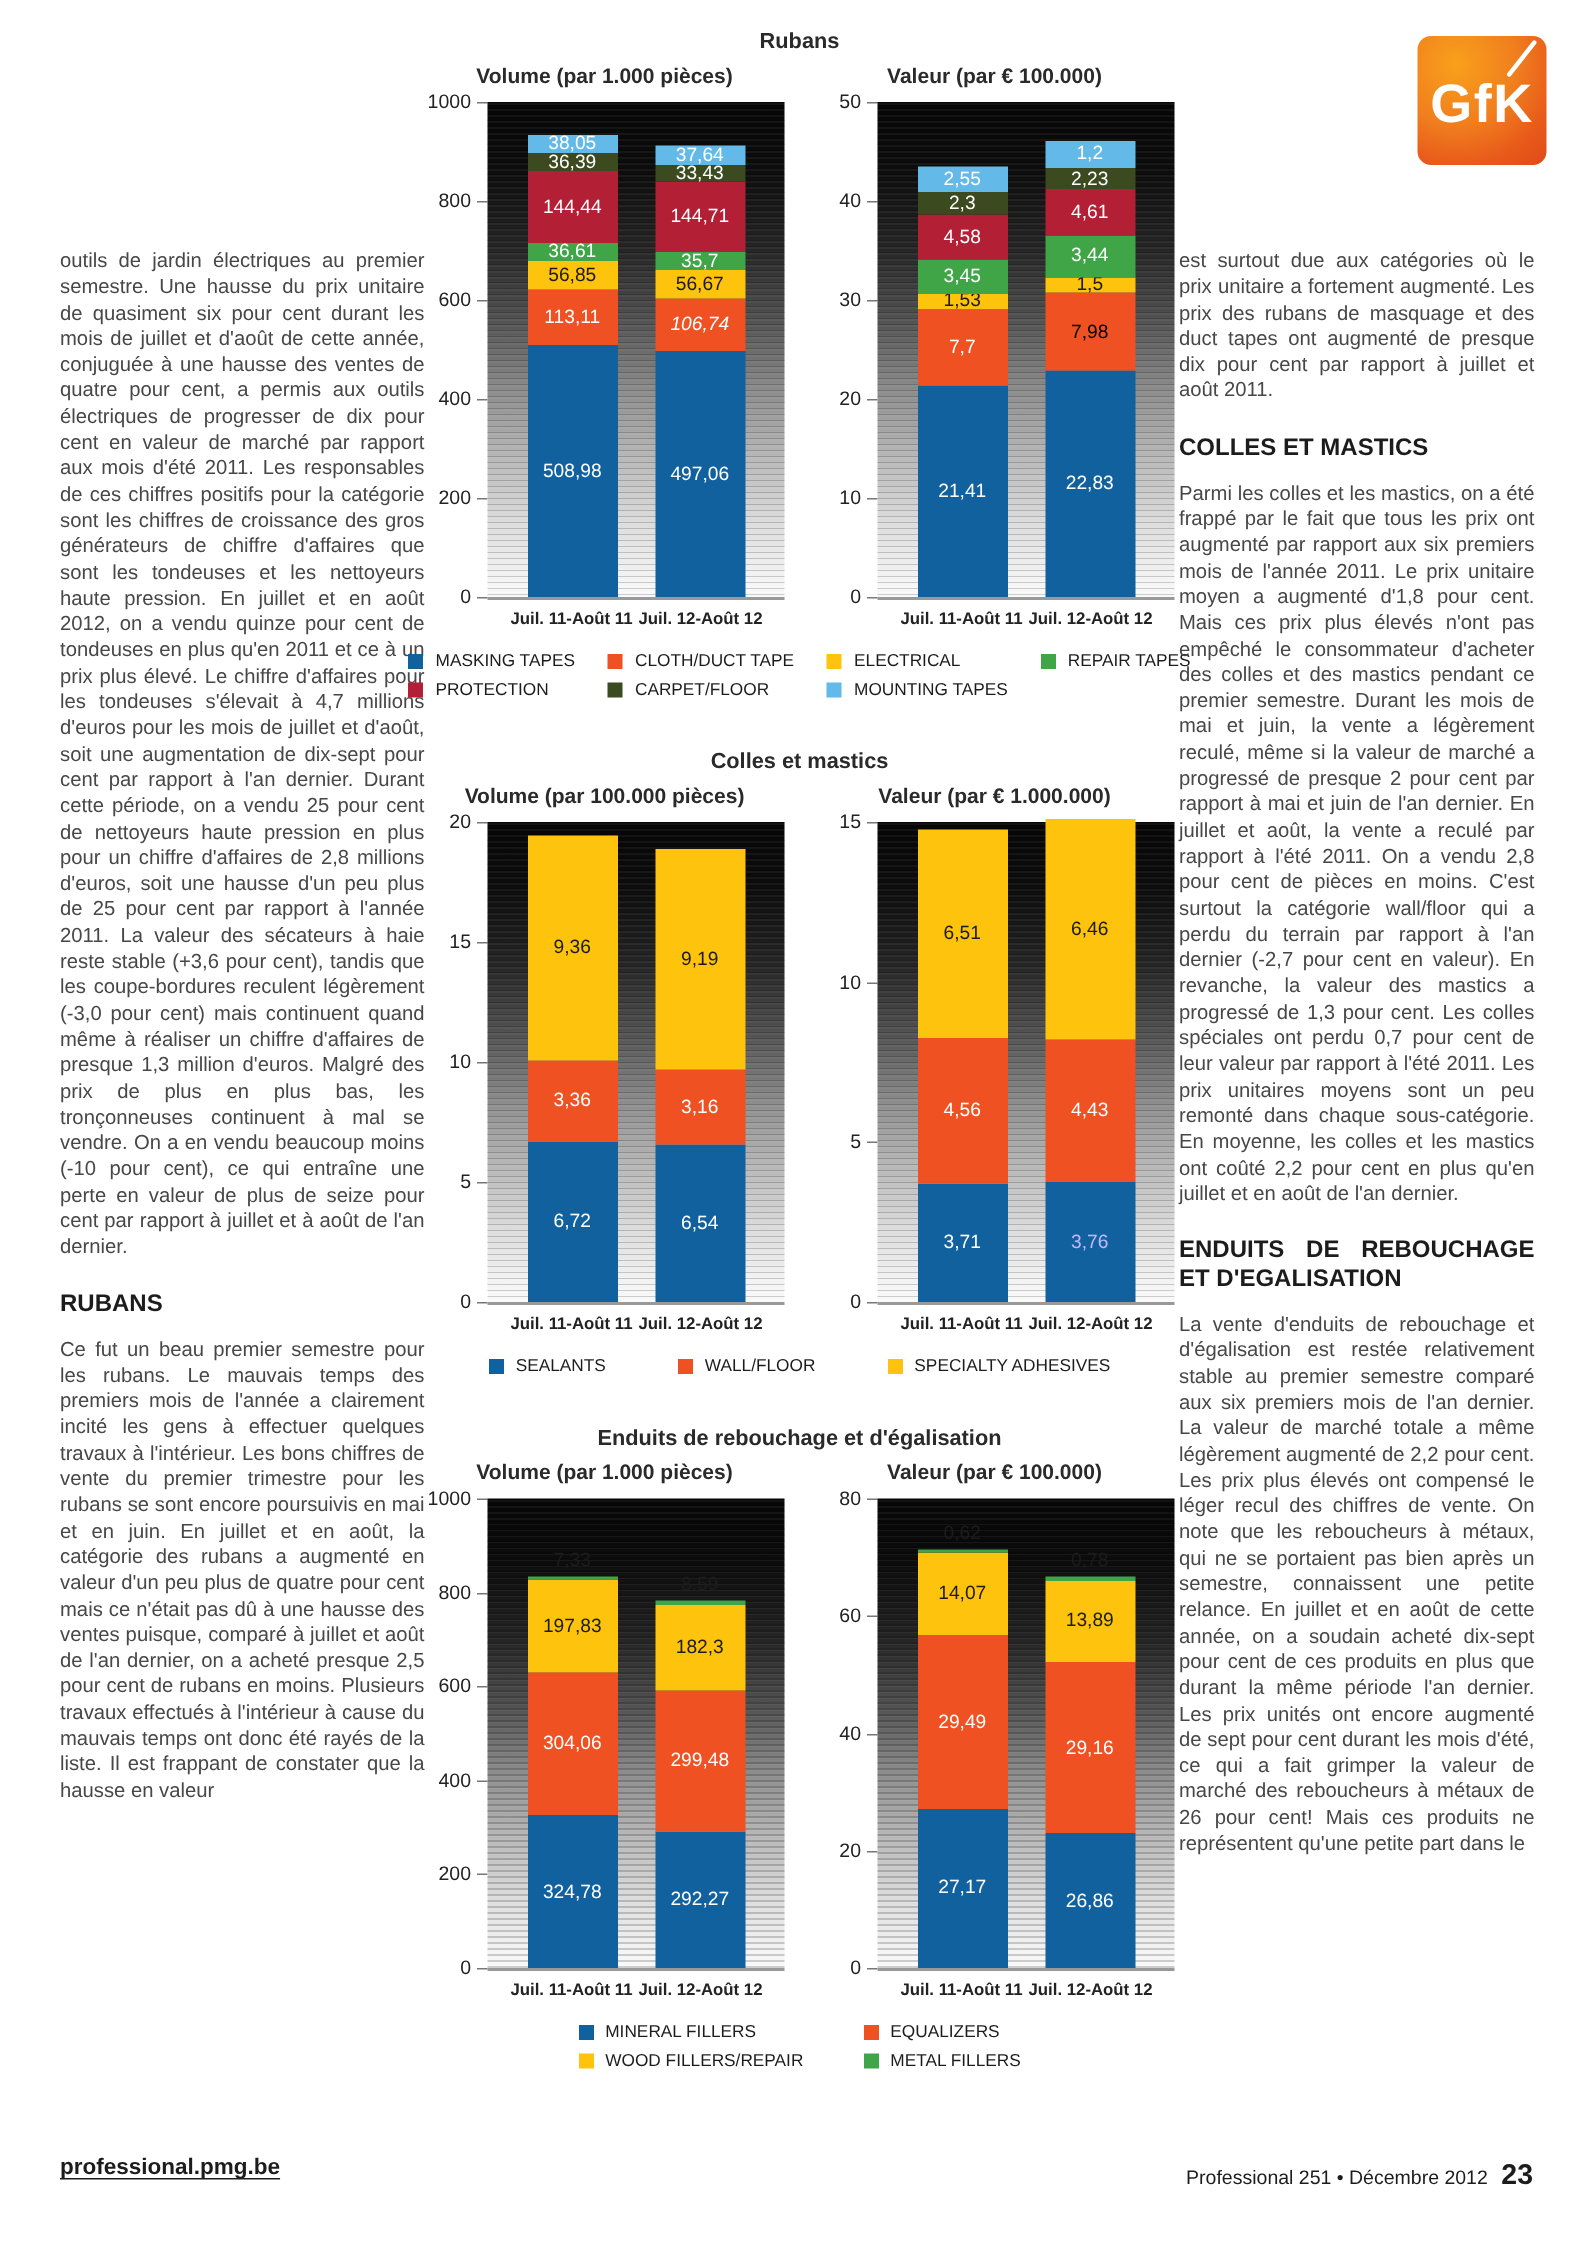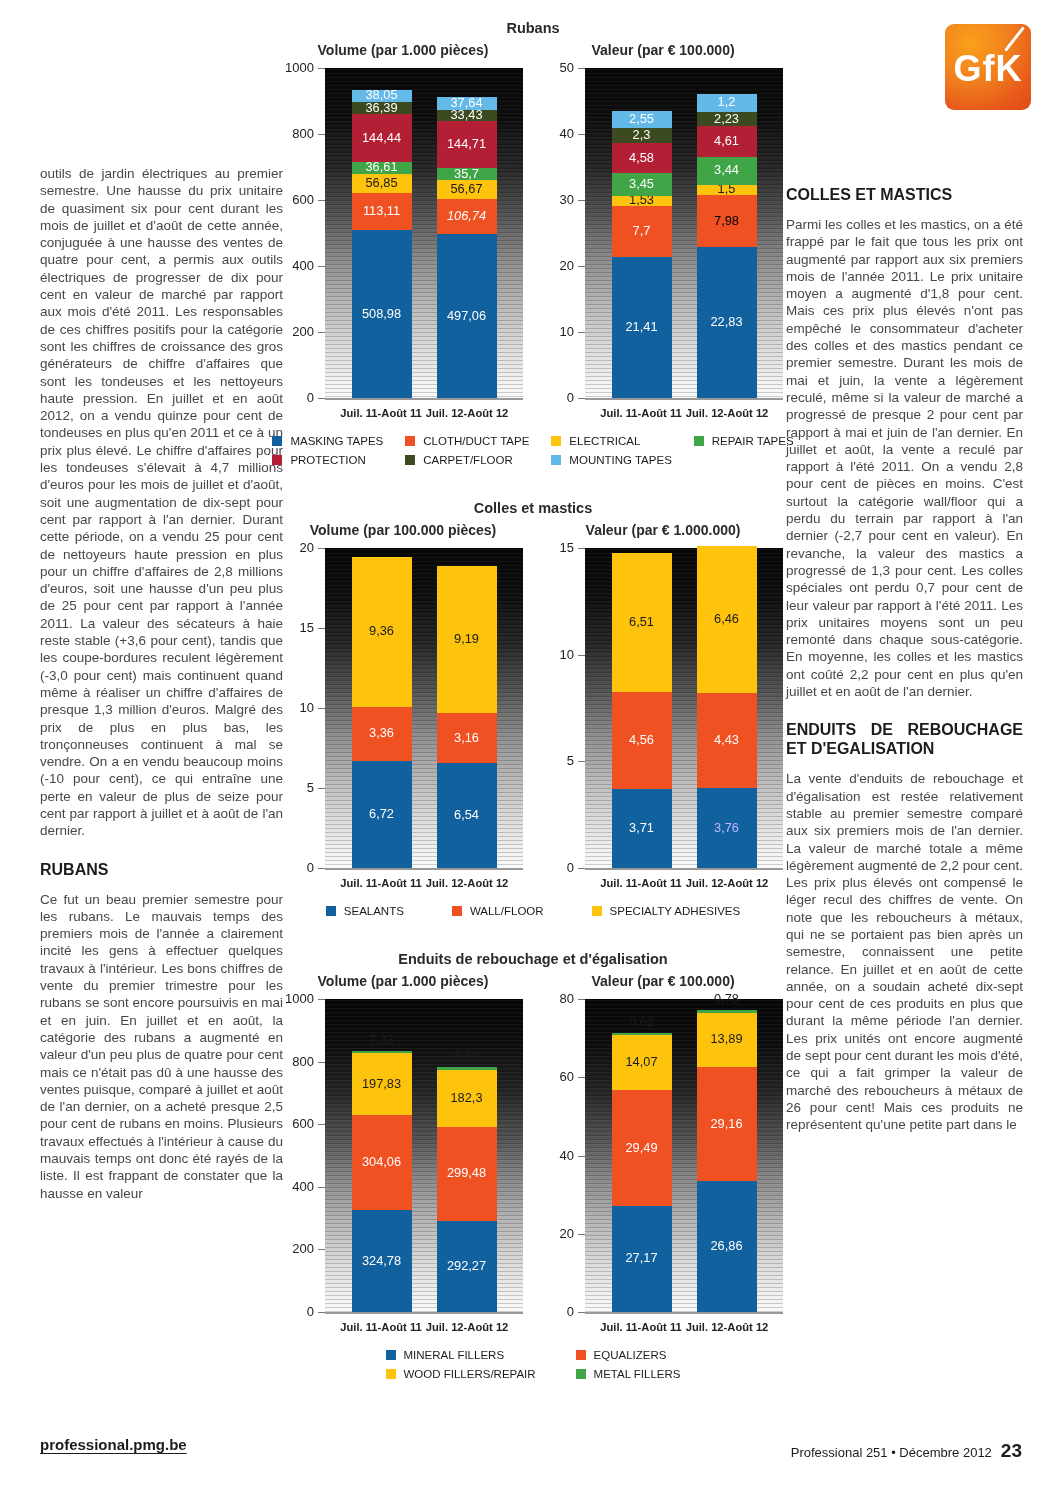--- a/index.html
+++ b/index.html
@@ -448,21 +448,21 @@
                     <div class="seg" style="height: 115.4px; background: rgb(240, 81, 35);">
                       <div class="seg-label" style="color: rgb(255, 255, 255);">29,49</div>
                     </div>
                     <div class="seg" style="height: 55px; background: rgb(254, 195, 12);">
                       <div class="seg-label" style="color: rgb(27, 27, 27);">14,07</div>
                     </div>
                     <div class="seg" style="height: 2.4px; background: rgb(63, 165, 71);"></div>
                     <div class="seg-label-above">0,62</div>
                   </div>
                   <div class="bar">
-                    <div class="seg" style="height: 131px; background: rgb(18, 97, 159);">
+                    <div class="seg" style="height: 90px; background: rgb(18, 97, 159);">
                       <div class="seg-label" style="color: rgb(255, 255, 255);">26,86</div>
                     </div>
                     <div class="seg" style="height: 114.1px; background: rgb(240, 81, 35);">
                       <div class="seg-label" style="color: rgb(255, 255, 255);">29,16</div>
                     </div>
                     <div class="seg" style="height: 54.3px; background: rgb(254, 195, 12);">
                       <div class="seg-label" style="color: rgb(27, 27, 27);">13,89</div>
                     </div>
                     <div class="seg" style="height: 3.1px; background: rgb(63, 165, 71);"></div>
                     <div class="seg-label-above">0,78</div>
@@ -491,20 +491,21 @@
           </div>
           <div class="legend-item">
             <div class="legend-swatch" style="background: rgb(63, 165, 71);"></div>
             <div class="legend-text">METAL FILLERS</div>
           </div>
         </div>
       </div>
     </div>
 
   <div class="col right-col" id="right-col">
+      <p>est surtout due aux catégories où le prix unitaire a fortement augmenté. Les prix des rubans de masquage et des duct tapes ont augmenté de presque dix pour cent par rapport à juillet et août 2011.</p>
       <h3>COLLES ET MASTICS</h3>
       <p>Parmi les colles et les mastics, on a été frappé par le fait que tous les prix ont augmenté par rapport aux six premiers mois de l'année 2011. Le prix unitaire moyen a augmenté d'1,8 pour cent. Mais ces prix plus élevés n'ont pas empêché le consommateur d'acheter des colles et des mastics pendant ce premier semestre. Durant les mois de mai et juin, la vente a légèrement reculé, même si la valeur de marché a progressé de presque 2 pour cent par rapport à mai et juin de l'an dernier. En juillet et août, la vente a reculé par rapport à l'été 2011. On a vendu 2,8 pour cent de pièces en moins. C'est surtout la catégorie wall/floor qui a perdu du terrain par rapport à l'an dernier (-2,7 pour cent en valeur). En revanche, la valeur des mastics a progressé de 1,3 pour cent. Les colles spéciales ont perdu 0,7 pour cent de leur valeur par rapport à l'été 2011. Les prix unitaires moyens sont un peu remonté dans chaque sous-catégorie. En moyenne, les colles et les mastics ont coûté 2,2 pour cent en plus qu'en juillet et en août de l'an dernier.</p>
       <h3>ENDUITS DE REBOUCHAGE ET D'EGALISATION</h3>
       <p>La vente d'enduits de rebouchage et d'égalisation est restée relativement stable au premier semestre comparé aux six premiers mois de l'an dernier. La valeur de marché totale a même légèrement augmenté de 2,2 pour cent. Les prix plus élevés ont compensé le léger recul des chiffres de vente. On note que les reboucheurs à métaux, qui ne se portaient pas bien après un semestre, connaissent une petite relance. En juillet et en août de cette année, on a soudain acheté dix-sept pour cent de ces produits en plus que durant la même période l'an dernier. Les prix unités ont encore augmenté de sept pour cent durant les mois d'été, ce qui a fait grimper la valeur de marché des reboucheurs à métaux de 26 pour cent! Mais ces produits ne représentent qu'une petite part dans le</p>
     </div>
 
   <a class="footer-left">professional.pmg.be</a>
 
   <div class="footer-right">
     <span>Professional 251 • Décembre 2012</span>

